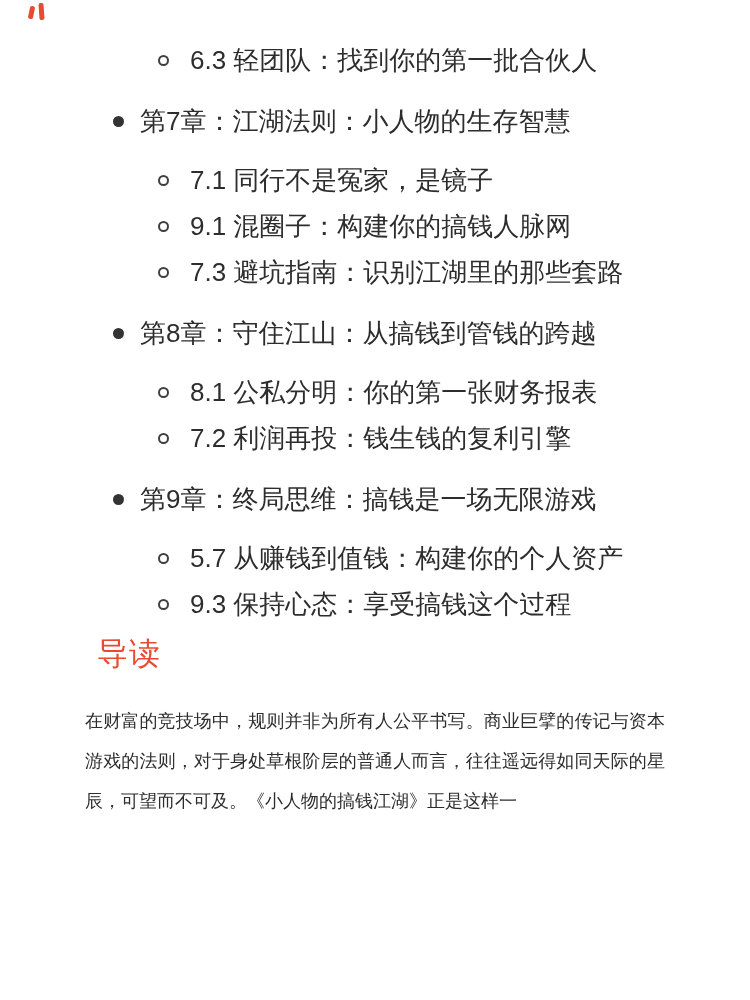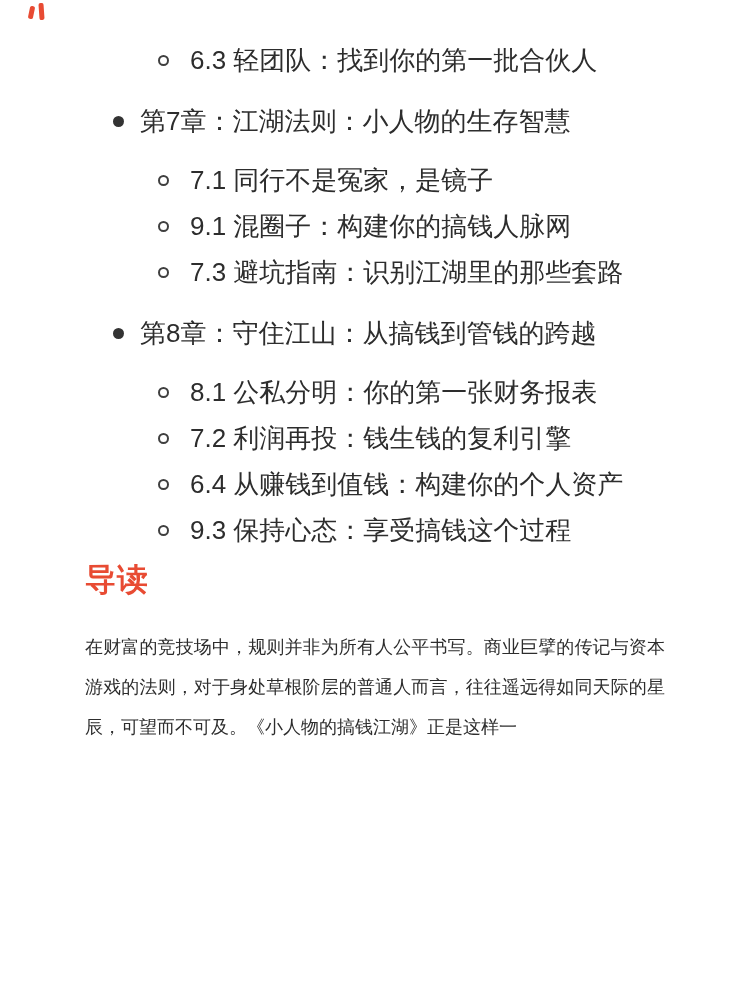--- a/index.html
+++ b/index.html
@@ -24,22 +24,22 @@
   .bullet { position:absolute; border-radius:50%; }
   li.toc-chapter .bullet {
     left:28px; top:24px; width:11px; height:11px; background:#333;
   }
   li.toc-sub .bullet {
     left:73px; top:9px; width:11px; height:11px;
     border:2px solid #3f3f3f; background:transparent;
   }
 
   h2.section-heading {
-    margin:20px 0 32px 0;
-    font-size:31px; line-height:31px; font-weight:bold;
+    margin:20px 0 32px 12px;
+    font-size:31px; line-height:31px; font-weight:normal;
     color:var(--accent); letter-spacing:1px;
   }
   p.lead {
     margin:0; width:580px;
     font-size:18px; line-height:40px; color:var(--ink);
     text-align:justify;
     font-family:Liberation Serif, serif;
   }
 
   
@@ -101,23 +101,27 @@
         <span>第8章：守住江山：从搞钱到管钱的跨越</span>
       </li>
       <li class="toc-sub">
         <span class="bullet"></span>
         <span>8.1 公私分明：你的第一张财务报表</span>
       </li>
       <li class="toc-sub">
         <span class="bullet"></span>
         <span>7.2 利润再投：钱生钱的复利引擎</span>
       </li>
+      <li class="toc-chapter">
+        <span class="bullet"></span>
+        <span>第9章：终局思维：搞钱是一场无限游戏</span>
+      </li>
       <li class="toc-sub">
         <span class="bullet"></span>
-        <span>6.4 从赚钱到值钱：构建你的个人资产</span>
+        <span>5.7 从赚钱到值钱：构建你的个人资产</span>
       </li>
       <li class="toc-sub">
         <span class="bullet"></span>
         <span>9.3 保持心态：享受搞钱这个过程</span>
       </li>
     </ul>
 
     <h2 class="section-heading">导读</h2>
 
     <p class="lead">在财富的竞技场中，规则并非为所有人公平书写。商业巨擘的传记与资本游戏的法则，对于身处草根阶层的普通人而言，往往遥远得如同天际的星辰，可望而不可及。《小人物的搞钱江湖》正是这样一</p>

